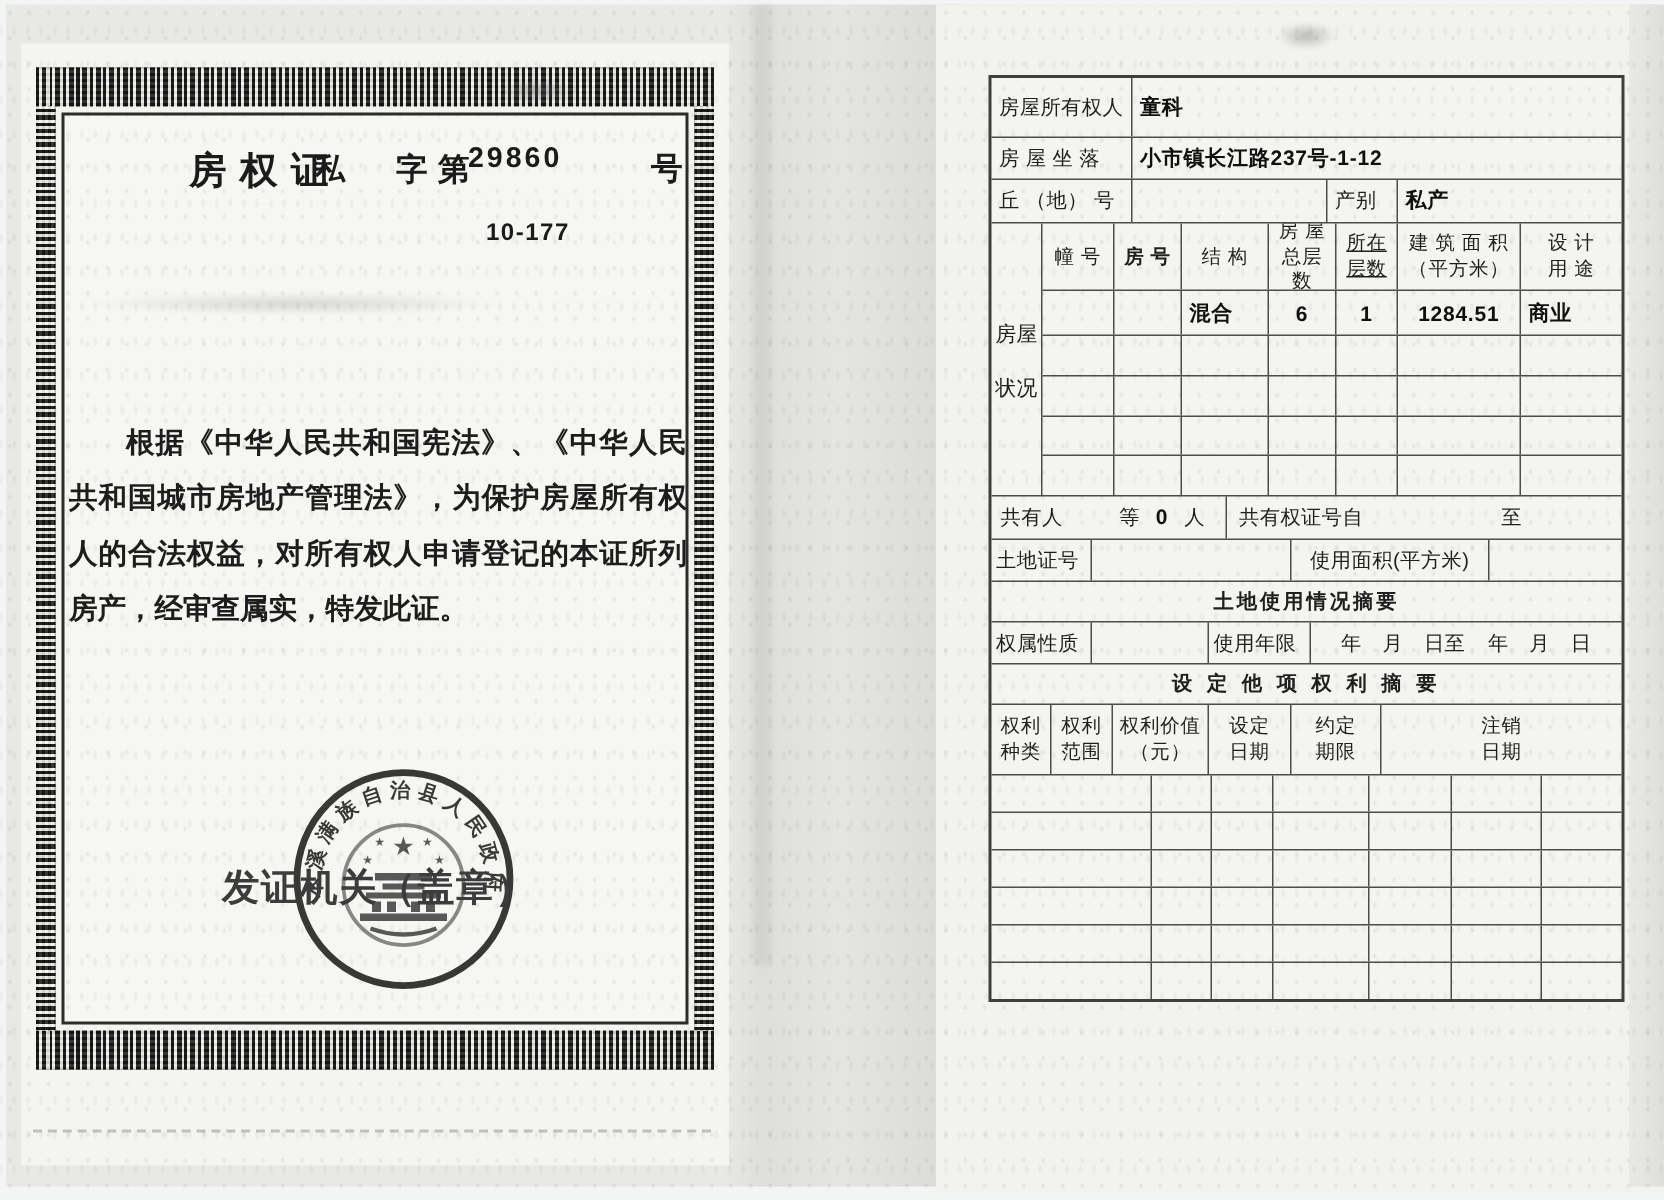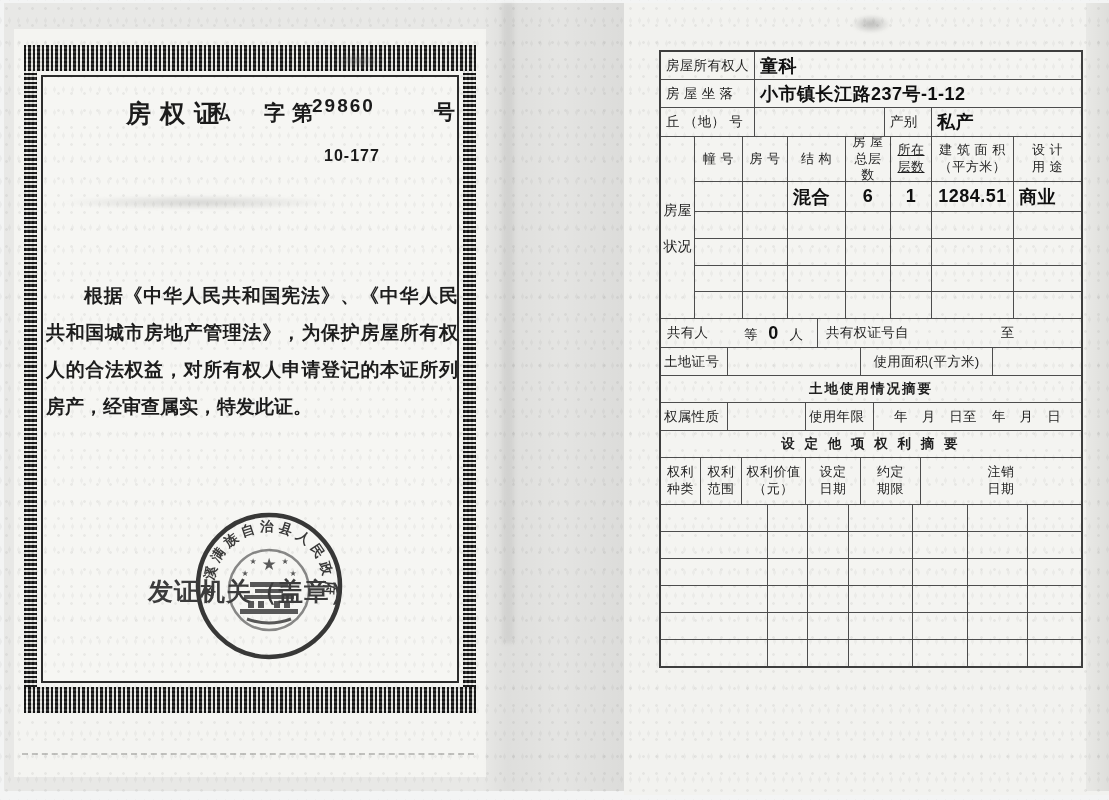--- a/index.html
+++ b/index.html
@@ -32,21 +32,21 @@
   #details{position:absolute;left:620px;top:0;width:489px;height:792px;background:#f2f2ef;}
   #cert-table{position:absolute;left:35px;top:47px;width:424px;height:618px;border:2px solid #3e3e3e;
     display:flex;flex-direction:column;box-sizing:border-box;background:#f4f4f1;font-size:13.5px;color:#1f1f1f;}
   .trow{display:flex;border-bottom:1px solid #4d4d4d;box-sizing:border-box;min-height:0;}
   .trow.nb{border-bottom:none;}
   .tcell{border-right:1px solid #4d4d4d;box-sizing:border-box;display:flex;align-items:center;
     padding:0 5px;overflow:hidden;min-width:0;}
   .tcell.last{border-right:none;}
   .tc{justify-content:center;text-align:center;padding:0 2px;}
   .hdr{flex-direction:column;justify-content:center;line-height:1.3;font-size:13px;letter-spacing:.5px;}
-  .filled{font-weight:bold;color:#101010;font-size:18px;letter-spacing:.5px;}
+  .filled{font-weight:bold;color:#101010;font-size:14px;letter-spacing:.5px;}
   .lbl{letter-spacing:.3px;}
   .sec-title{justify-content:center;text-align:center;font-size:13.5px;}
   .vlabel{line-height:36px;text-align:center;word-break:break-all;width:100%;font-size:14px;}
   
   #noise{position:absolute;left:0;top:0;width:1109px;height:800px;pointer-events:none;opacity:.5;
     background-image:radial-gradient(rgba(40,40,40,.13) 1px,transparent 1.4px),
                      radial-gradient(rgba(40,40,40,.09) 1px,transparent 1.3px);
     background-size:13px 17px,9px 23px;background-position:0 0,5px 9px;}
 </style>
 </head>
@@ -104,21 +104,21 @@
   </div>
 
   <div id="gutter"></div>
   <div id="streak"></div>
 
   <div id="details">
     <div class="smudge" style="left:228px;top:12px;width:38px;height:18px;"></div>
 
     <div id="cert-table">
 
-      <div class="trow" style="height:28px;">
+      <div class="trow" style="height:40px;">
         <div class="tcell lbl" style="width:94px;">房屋所有权人</div>
         <div class="tcell last filled" style="flex:1;">童科</div>
       </div>
 
       <div class="trow" style="height:28px;">
         <div class="tcell lbl" style="width:94px;">房 屋 坐 落</div>
         <div class="tcell last filled" style="flex:1;">小市镇长江路237号-1-12</div>
       </div>
 
       <div class="trow" style="height:29px;">
@@ -131,21 +131,21 @@
       <div class="trow" style="height:182px;">
         <div class="tcell tc" style="width:34px;padding:0;">
           <div class="vlabel">房屋状况</div>
         </div>
         <div style="flex:1;display:flex;flex-direction:column;">
           <div class="trow" style="height:45px;">
             <div class="tcell tc hdr" style="width:48px;">
                 <div>幢 号</div>
                 <div></div>
               </div>
-            <div class="tcell tc hdr" style="width:45px;">
+            <div class="tcell tc hdr" style="width:45px;font-weight:bold;">
                 <div>房 号</div>
                 <div></div>
               </div>
             <div class="tcell tc hdr" style="width:58px;align-items:center;">
                 <div>结 构</div>
                 <div></div>
               </div>
             <div class="tcell tc hdr" style="width:45px;">
                 <div>房 屋</div>
                 <div>总层数</div>

